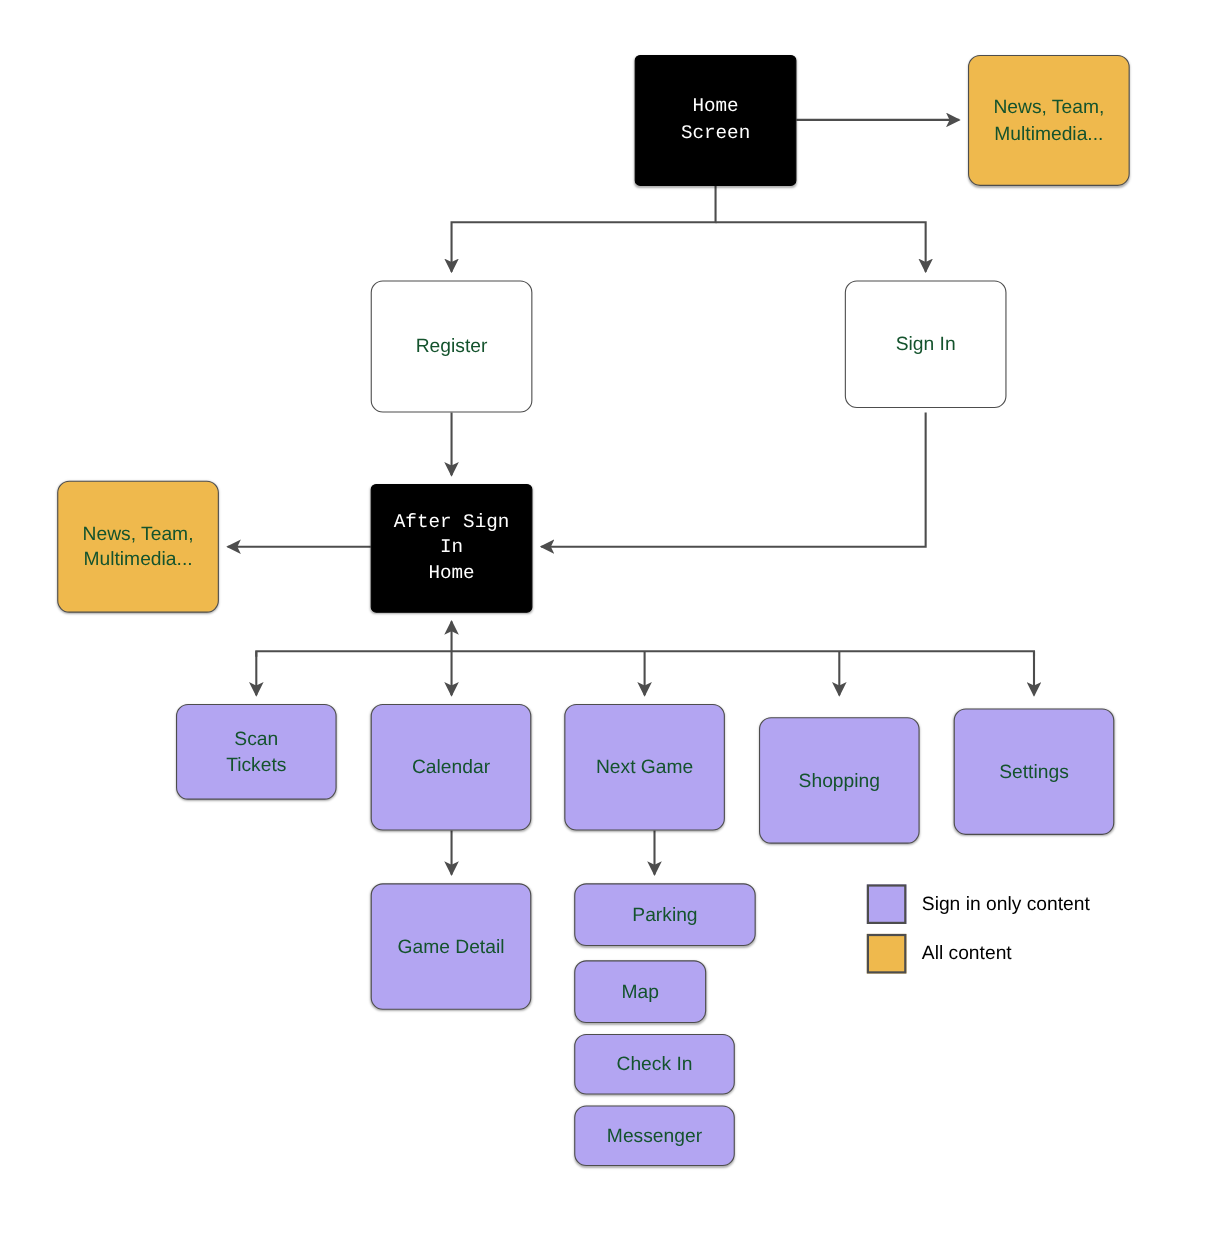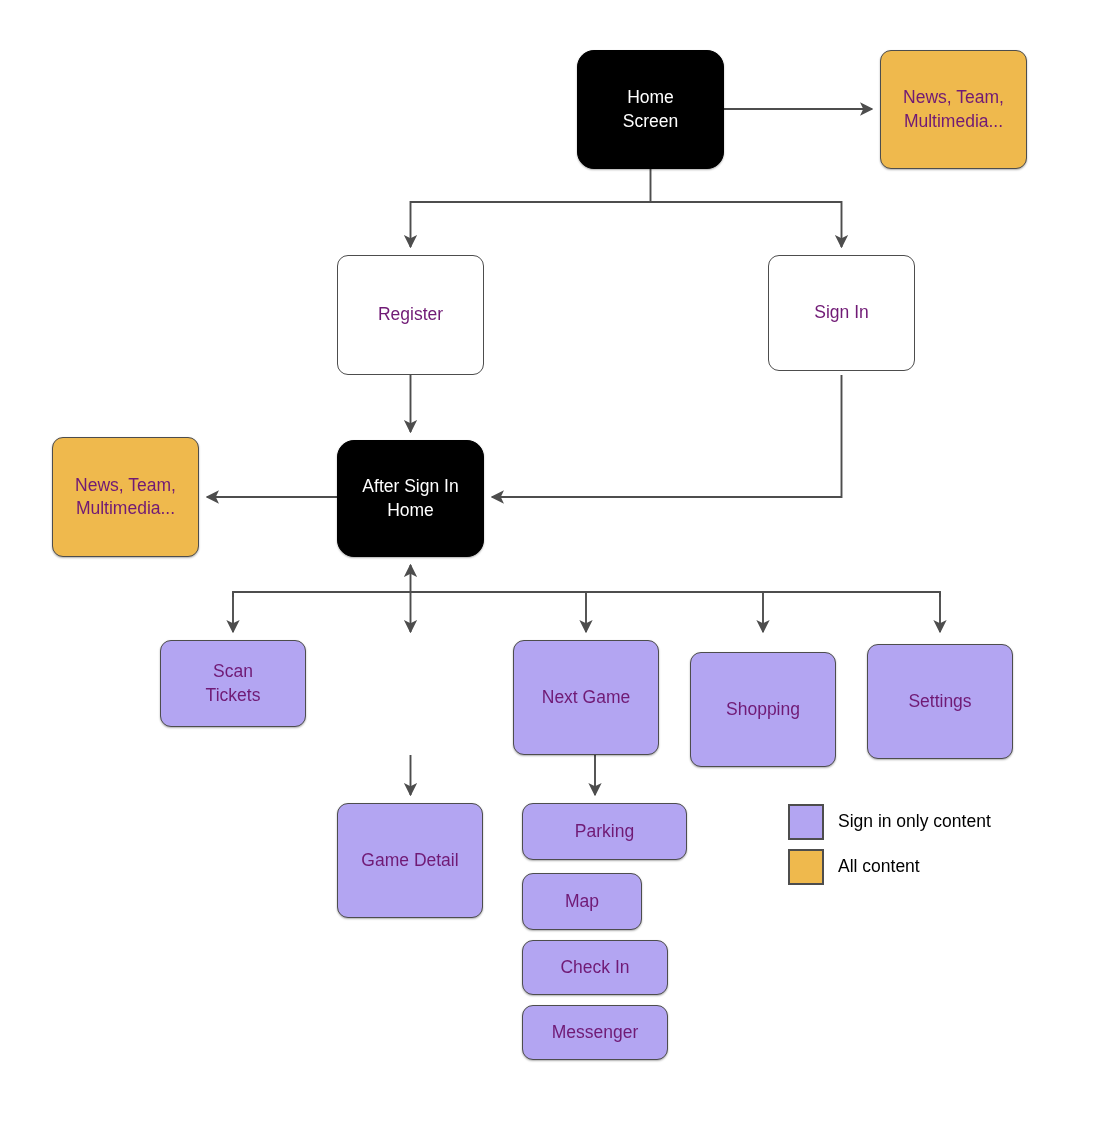--- a/index.html
+++ b/index.html
@@ -31,31 +31,32 @@
     position: absolute;
     box-sizing: border-box;
     display: flex;
     align-items: center;
     justify-content: center;
     text-align: center;
     border-radius: 11px;
     border: 1.6px solid #4d4d4d;
     font-size: 17.5px;
     line-height: 1.33;
-    color: #701a75;
+    color: #14532d;
     padding: 2px 6px;
     white-space: pre-line;
     box-shadow: 0 1px 2px rgba(0,0,0,0.32);
     z-index: 2;
   }
   .node.dark {
     background: #000000;
     color: #ffffff;
     border-color: #000000;
-    border-radius: 17px;
+    border-radius: 5px;
+    font-family: Liberation Mono, monospace;
   }
   .node.orange {
     background: #efb94d;
     border-color: #4d4d4d;
   }
   .node.purple {
     background: #b3a5f2;
     border-color: #4d4d4d;
   }
   .node.plain {
@@ -171,20 +172,23 @@
   <div class="node dark" style="left:337px; top:440px; width:147px; height:117px;">
     <span class="node-label">After Sign In
 Home</span>
   </div>
 
   <div class="node purple" style="left:160px; top:640px; width:146px; height:87px;">
     <span class="node-label">Scan
 Tickets</span>
   </div>
 
+  <div class="node purple" style="left:337px; top:640px; width:146px; height:115px;">
+    <span class="node-label">Calendar</span>
+  </div>
 
   <div class="node purple" style="left:513px; top:640px; width:146px; height:115px;">
     <span class="node-label">Next Game</span>
   </div>
 
   <div class="node purple" style="left:690px; top:640px; width:146px; height:115px;margin-top:12px;">
     <span class="node-label">Shopping</span>
   </div>
 
   <div class="node purple" style="left:867px; top:644px; width:146px; height:115px;">

